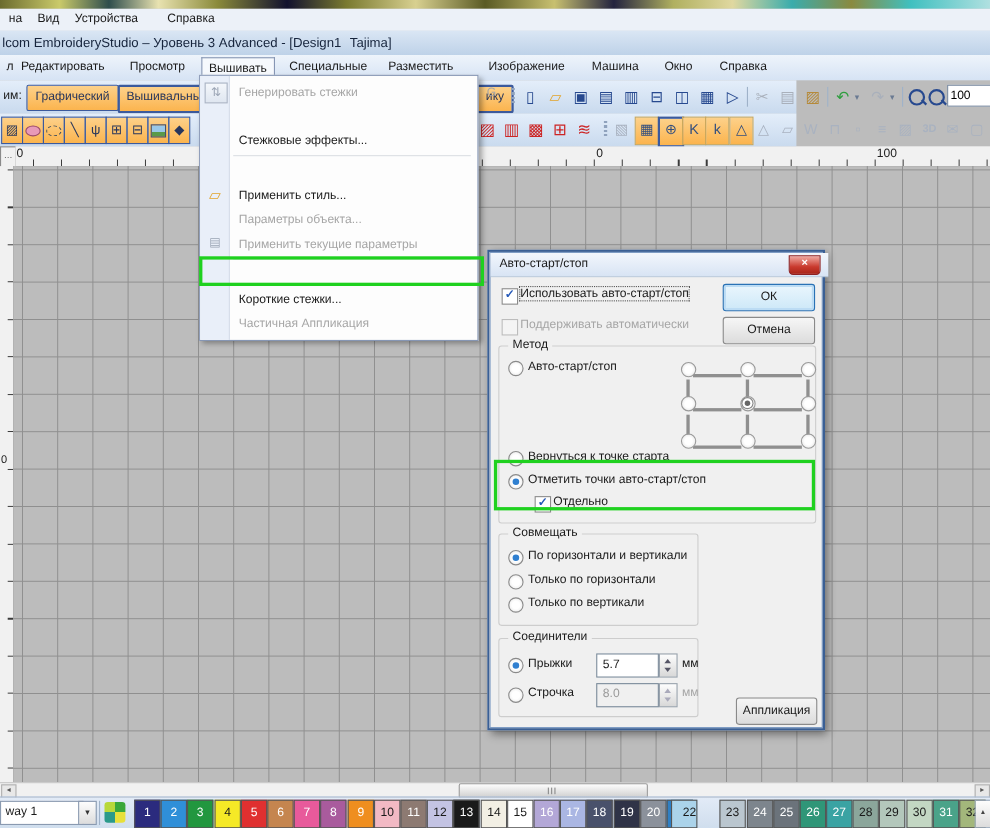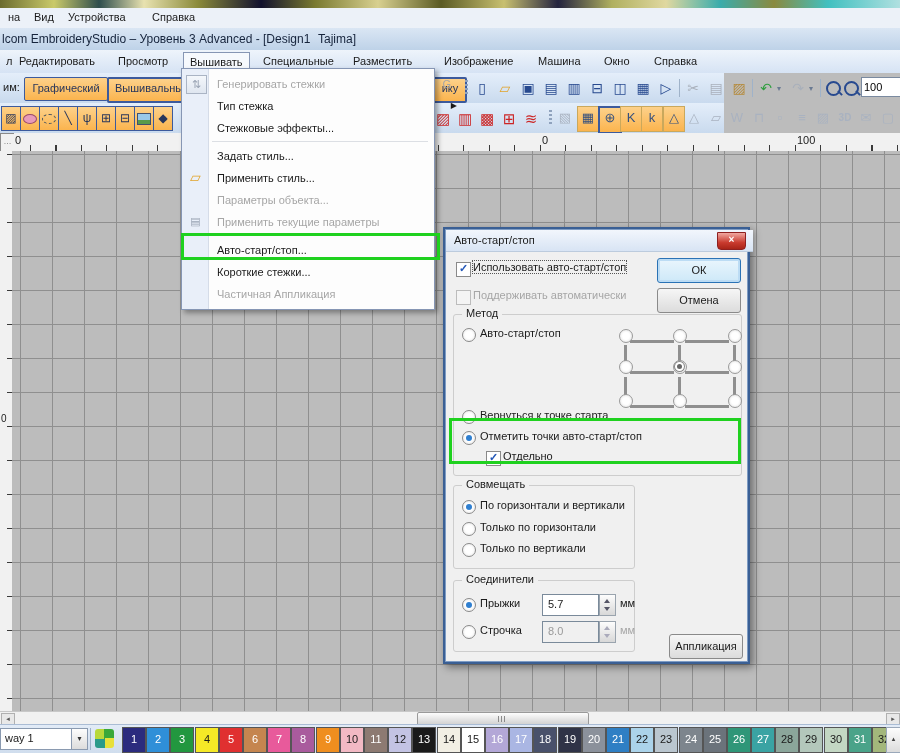--- a/index.html
+++ b/index.html
@@ -252,59 +252,53 @@
     <span class="sw" style="left: 388px; background: rgb(195, 195, 227); color: rgb(26, 26, 26);">12</span>
     <span class="sw" style="left: 412px; background: rgb(26, 26, 26); color: rgb(255, 255, 255);">13</span>
     <span class="sw" style="left: 437px; background: rgb(242, 239, 228); color: rgb(26, 26, 26);">14</span>
     <span class="sw" style="left: 461px; background: rgb(255, 255, 255); color: rgb(26, 26, 26);">15</span>
     <span class="sw" style="left: 485px; background: rgb(179, 167, 215); color: rgb(255, 255, 255);">16</span>
     <span class="sw" style="left: 509px; background: rgb(170, 182, 227); color: rgb(255, 255, 255);">17</span>
     <span class="sw" style="left: 533px; background: rgb(73, 81, 107); color: rgb(255, 255, 255);">18</span>
     <span class="sw" style="left: 558px; background: rgb(47, 51, 71); color: rgb(255, 255, 255);">19</span>
     <span class="sw" style="left: 582px; background: rgb(139, 145, 155); color: rgb(255, 255, 255);">20</span>
     <span class="sw" style="left: 606px; background: rgb(47, 127, 196); color: rgb(255, 255, 255);">21</span>
-    <span class="sw" style="left: 630px; background: rgb(171, 211, 234); color: rgb(26, 26, 26);">22</span>
+    <span class="sw" style="left: 610px; background: rgb(171, 211, 234); color: rgb(26, 26, 26); text-align: right;">22</span>
     <span class="sw" style="left: 654px; background: rgb(186, 198, 207); color: rgb(26, 26, 26);">23</span>
     <span class="sw" style="left: 679px; background: rgb(125, 133, 141); color: rgb(255, 255, 255);">24</span>
     <span class="sw" style="left: 703px; background: rgb(107, 115, 123); color: rgb(255, 255, 255);">25</span>
     <span class="sw" style="left: 727px; background: rgb(47, 150, 120); color: rgb(255, 255, 255);">26</span>
     <span class="sw" style="left: 751px; background: rgb(58, 163, 163); color: rgb(255, 255, 255);">27</span>
     <span class="sw" style="left: 775px; background: rgb(139, 166, 155); color: rgb(26, 26, 26);">28</span>
     <span class="sw" style="left: 799px; background: rgb(179, 199, 187); color: rgb(26, 26, 26);">29</span>
     <span class="sw" style="left: 824px; background: rgb(195, 215, 195); color: rgb(26, 26, 26);">30</span>
     <span class="sw" style="left: 848px; background: rgb(74, 163, 137); color: rgb(255, 255, 255);">31</span>
     <span class="sw" style="left: 872px; background: rgb(163, 183, 123); color: rgb(26, 26, 26);">32</span>
     <span id="palup">▴</span>
   </div>
 
   <div class="abs" id="dmenu">
     <div class="gutter"></div>
     <div class="ditem dis" style="top:4px">
       <span class="gico gbtn" style="top:2px">⇅</span>
       <span>Генерировать стежки</span>
       <span class="dshort">G</span>
     </div>
-    <div class="ditem" style="top:26px">
-      <span>Тип стежка</span>
-      <span class="darrow">▶</span>
-    </div>
     <div class="ditem" style="top:48px"><span>Стежковые эффекты...</span></div>
     <div class="dsep" style="top:72px"></div>
-    <div class="ditem" style="top:76px"><span>Задать стиль...</span></div>
     <div class="ditem" style="top:98px">
       <span class="gico" style="top:100px;color:#e2a42c;font-size:14px;top:2px">▱</span>
       <span>Применить стиль...</span>
     </div>
     <div class="ditem dis" style="top:120px"><span>Параметры объекта...</span></div>
     <div class="ditem dis" style="top:142px">
       <span class="gico" style="top:2px;color:#9aa4b4">▤</span>
       <span>Применить текущие параметры</span>
     </div>
     <div class="dsep" style="top:166px"></div>
-    <div class="ditem" style="top:170px"><span>Авто-старт/стоп...</span></div>
     <div class="ditem" style="top:192px"><span>Короткие стежки...</span></div>
     <div class="ditem dis" style="top:214px"><span>Частичная Аппликация</span></div>
   </div>
 
   <div class="abs" id="dialog">
     <div id="dlgtitle"><span>Авто-старт/стоп</span></div>
     <div id="dlgclose">×</div>
 
     <span class="cb" style="left:11px;top:33px">✓</span>
     <span class="lbl focusbox" style="left:28px;top:32px">Использовать авто-старт/стоп</span>

